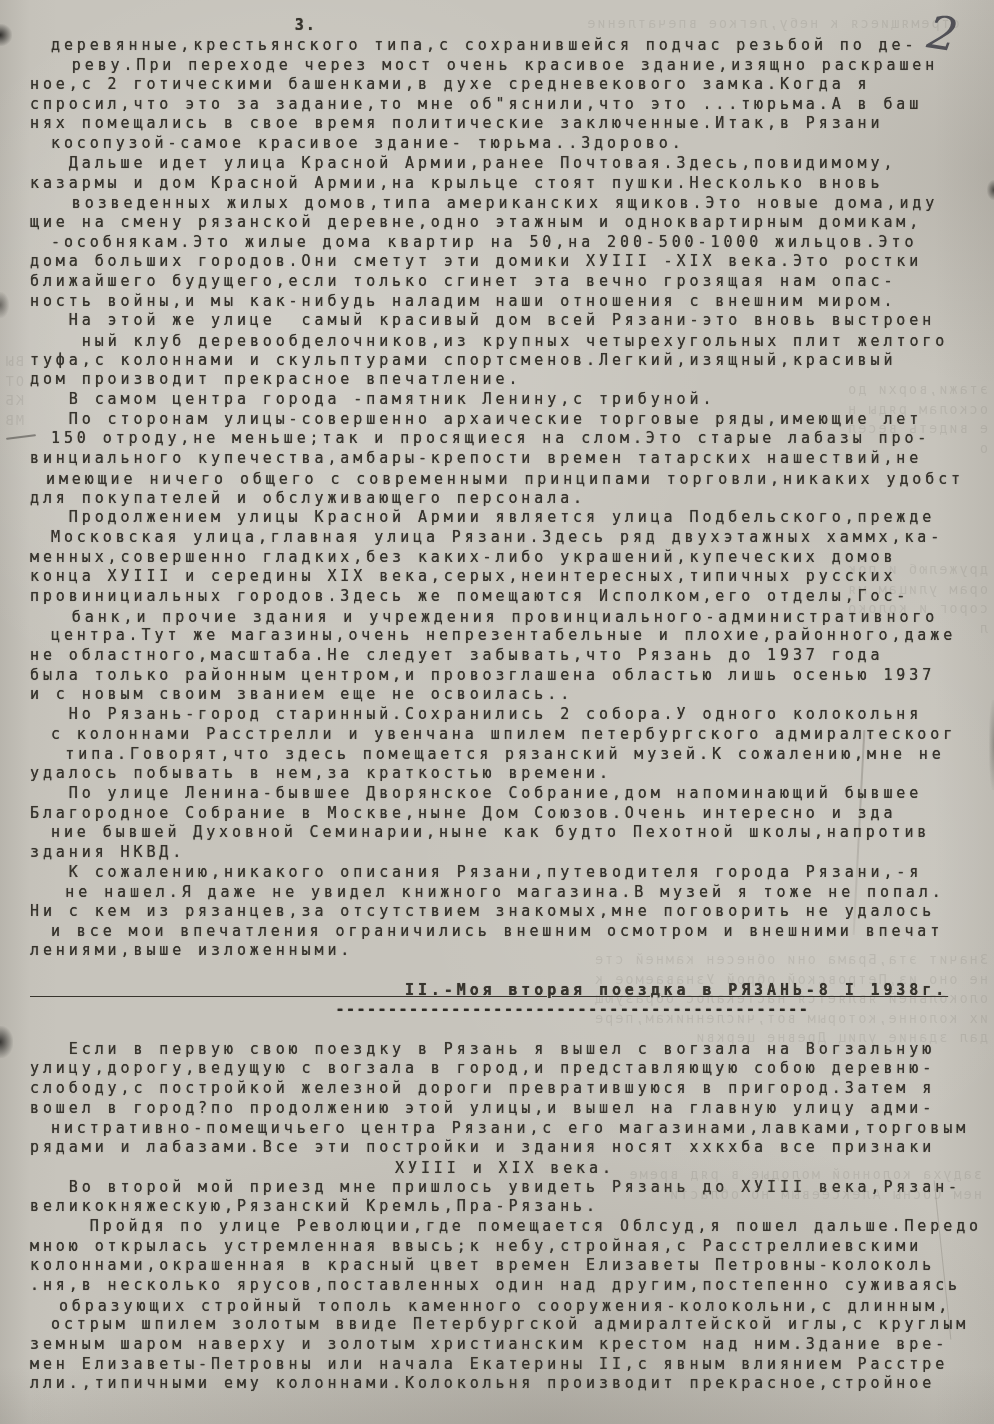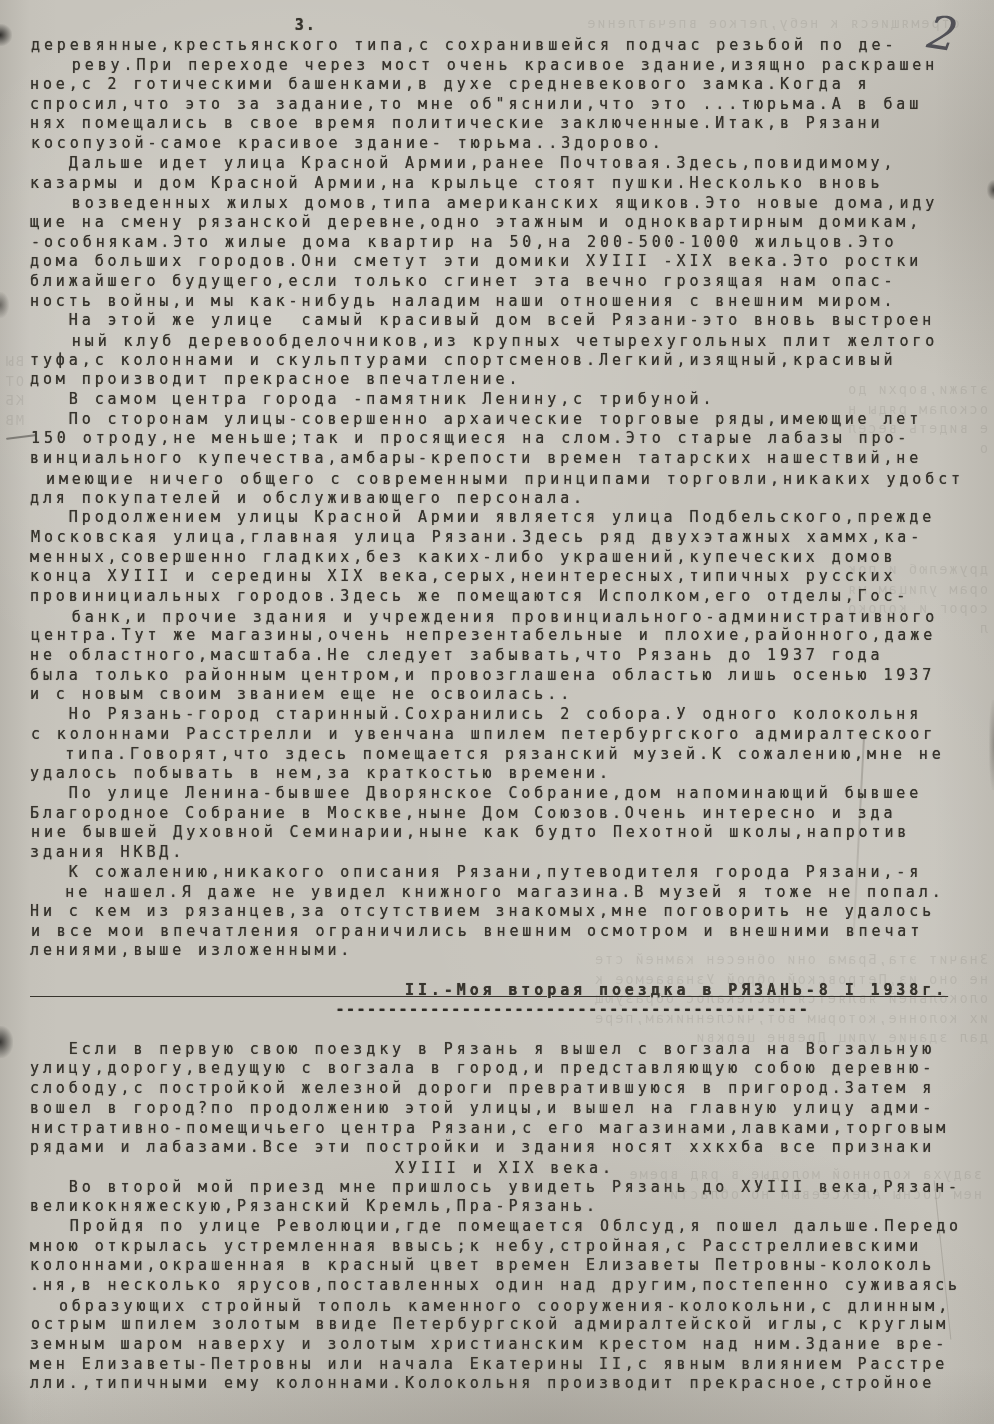--- a/index.html
+++ b/index.html
@@ -12,21 +12,21 @@
       radial-gradient(ellipse 50% 35% at 75% 60%, rgba(255,255,255,0.10), transparent 70%),
       radial-gradient(ellipse 70% 30% at 55% 100%, rgba(105,100,90,0.22), transparent 75%),
       radial-gradient(ellipse 30% 20% at 100% 12%, rgba(120,114,104,0.18), transparent 75%),
       linear-gradient(90deg, rgba(92,87,78,0.14), rgba(92,87,78,0.02) 3%, transparent 6%, transparent 94%, rgba(92,87,78,0.10)),
       linear-gradient(0deg, rgba(92,87,78,0.12), transparent 4%);
   }
   .text-layer{position:absolute;left:30px;top:16px;width:950px;
     color:#37342d;font-size:15px;line-height:19.7px;letter-spacing:3.9px;
     white-space:pre;text-shadow:0 0 0.7px rgba(45,42,36,0.85);}
   .line{height:19.7px;}
-  .line:nth-child(5n+2){transform:translateX(1px);}
+  .line:nth-child(5n+2){transform:translateX(1px);margin-left:20px;}
   .line:nth-child(7n+3){transform:translateY(0.5px);text-align:center;}
   .line.pagenum{font-weight:bold;letter-spacing:2px;}
   .line.heading{font-weight:bold;text-decoration:underline;}
   .line.rule{font-weight:bold;letter-spacing:1.5px;color:#2e2b25;}
   .ghost{position:absolute;color:#59564d;opacity:0.13;filter:blur(0.7px);
     transform:scaleX(-1);font-size:13.5px;line-height:19.6px;letter-spacing:2px;
     white-space:normal;word-break:break-all;pointer-events:none;}
   .handwritten-2{position:absolute;left:928px;top:8px;width:50px;
     font-family:"DejaVu Serif",serif;font-style:italic;font-size:46px;
     color:#42424a;transform:rotate(9deg);opacity:0.88;}

